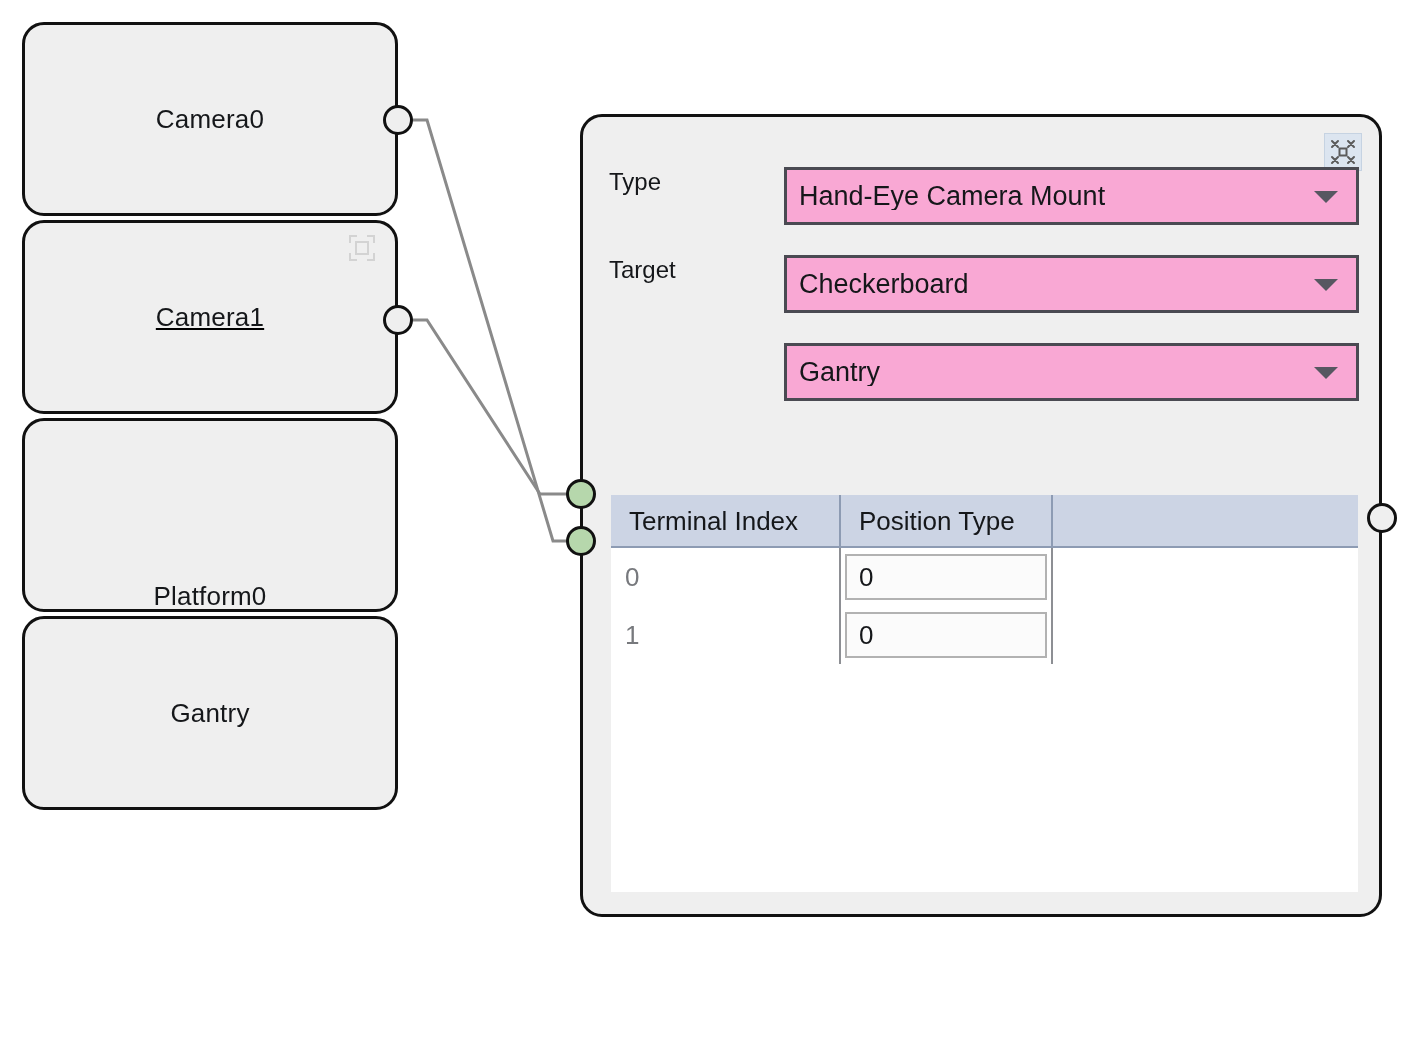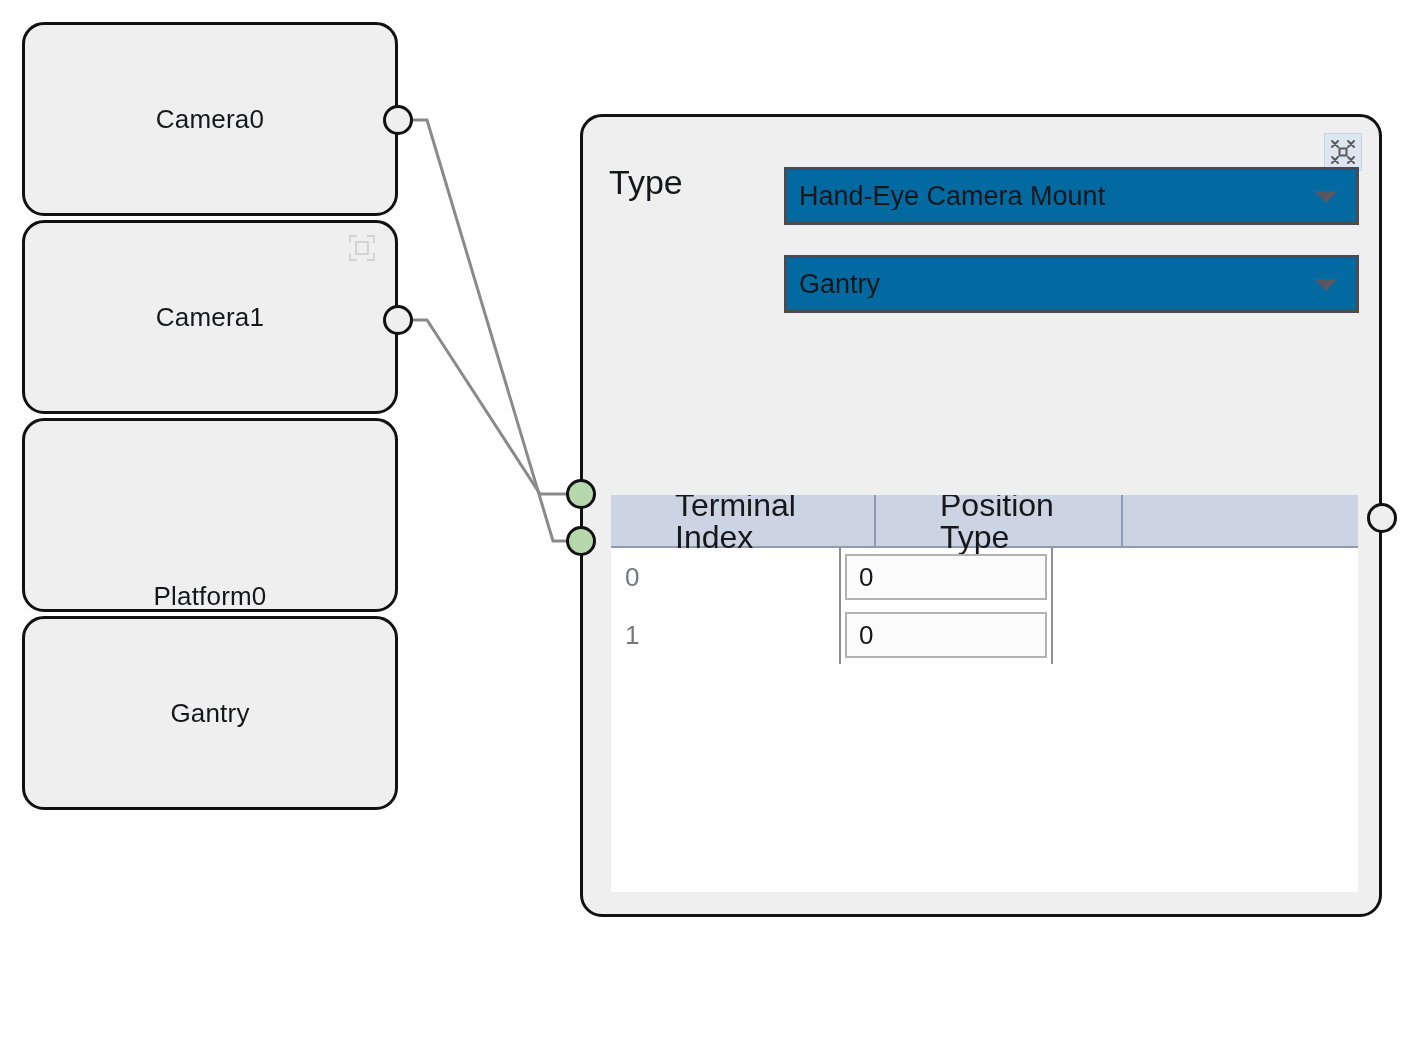--- a/index.html
+++ b/index.html
@@ -132,31 +132,31 @@
     display: flex;
     align-items: center;
     height: 58px;
     margin-bottom: 30px;
   }
   .form-row:last-child { margin-bottom: 0; }
 
   .form-label {
     width: 175px;
     flex: 0 0 175px;
-    font-size: 34px;
+    font-size: 24px;
     color: #15171a;
     line-height: 1;
   }
 
   .combo {
     position: relative;
     box-sizing: border-box;
     flex: 1 1 auto;
     height: 58px;
-    background: #0369a1;
+    background: #f9a8d4;
     border: 3px solid #4a4a52;
     display: flex;
     align-items: center;
     padding-left: 12px;
     cursor: default;
     margin-top: 28px;
   }
   .combo-value {
     font-size: 27px;
     color: #15171a;
@@ -190,26 +190,25 @@
     display: flex;
     height: 53px;
     background: #ccd4e4;
     border-bottom: 2px solid #8d9bb3;
     box-sizing: border-box;
   }
   .th {
     box-sizing: border-box;
     display: flex;
     align-items: center;
-    padding-left: 29px;
-    font-size: 32px;
+    padding-left: 18px;
+    font-size: 26px;
     color: #15171a;
     border-right: 2px solid #8d9bb3;
     line-height: 1;
-    margin-left: 35px;
   }
   .th.col-terminal { width: 230px; flex: 0 0 230px; }
   .th.col-position { width: 212px; flex: 0 0 212px; }
   .th.col-blank    { flex: 1 1 auto; border-right: none; }
 
   .trow {
     display: flex;
     height: 58px;
     align-items: center;
   }
@@ -258,21 +257,21 @@
 
     <path d="M 400 320 L 427 320 L 540 494 L 567 494" fill="none" stroke="#8a8a8a" stroke-width="3"></path>
   </svg>
 
   <div class="node-stack">
 
     <div class="node" style="height:194px;">
       <span class="node-label">Camera0</span>
     </div>
 
-    <div class="node" style="height:194px;">
+    <div class="node" style="height:194px;text-decoration:underline;">
       <span class="node-badge">
         <svg width="26" height="26" viewBox="0 0 26 26">
           <g fill="none" stroke="#8d8d8d" stroke-width="2">
             <path d="M1 8 V1 H8"></path>
             <path d="M18 1 H25 V8"></path>
             <path d="M25 18 V25 H18"></path>
             <path d="M8 25 H1 V18"></path>
             <rect x="7" y="7" width="12" height="12"></rect>
           </g>
         </svg>
@@ -313,20 +312,27 @@
     <div class="form-area">
 
       <div class="form-row">
         <div class="form-label">Type</div>
         <div class="combo">
           <span class="combo-value">Hand-Eye Camera Mount</span>
           <span class="combo-arrow"></span>
         </div>
       </div>
 
+      <div class="form-row">
+        <div class="form-label">Target</div>
+        <div class="combo">
+          <span class="combo-value">Checkerboard</span>
+          <span class="combo-arrow"></span>
+        </div>
+      </div>
 
       <div class="form-row">
         <div class="form-label"></div>
         <div class="combo">
           <span class="combo-value">Gantry</span>
           <span class="combo-arrow"></span>
         </div>
       </div>
 
 

